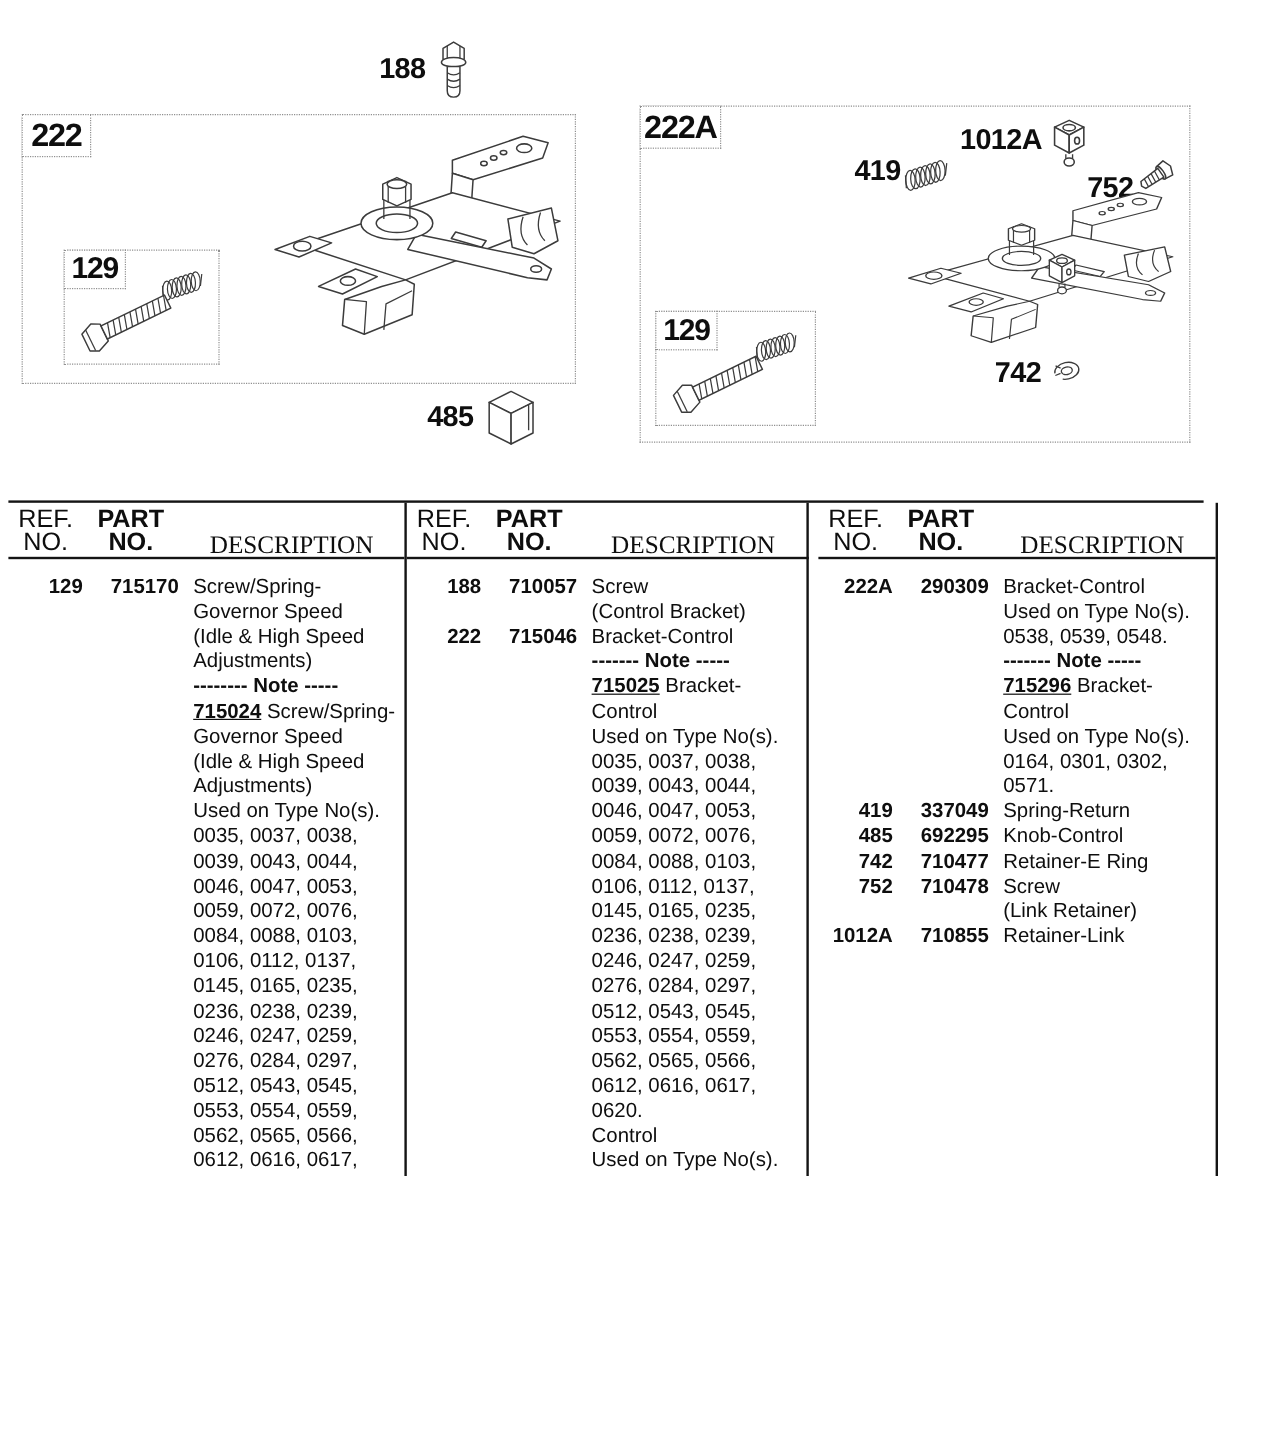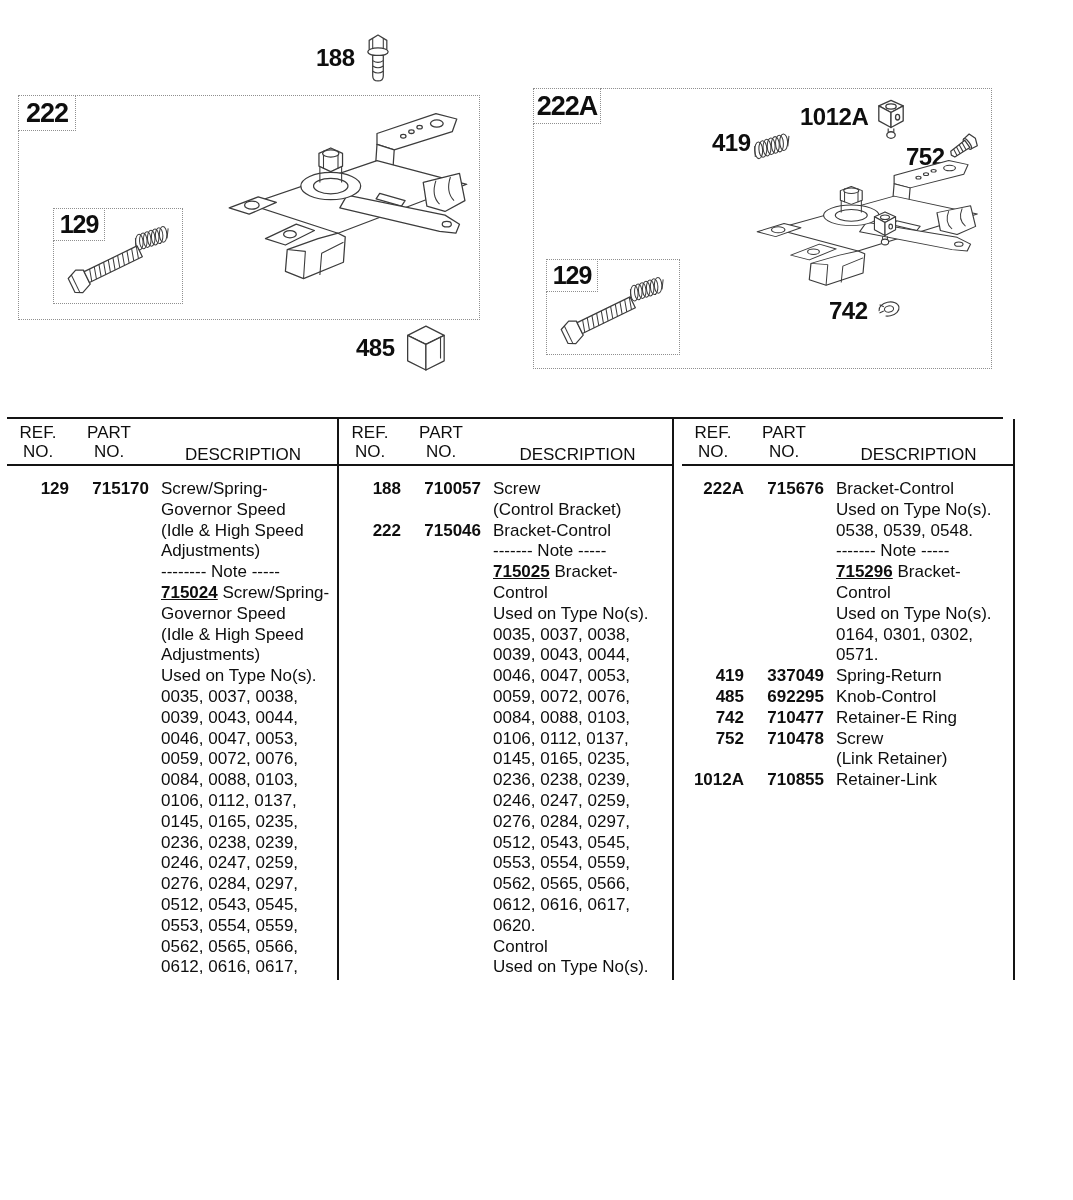--- a/index.html
+++ b/index.html
@@ -15,31 +15,31 @@
   .icon{position:absolute;}
   svg .ln{fill:#ffffff;stroke:#3c3c3c;stroke-width:1.4;stroke-linejoin:round;}
   svg .nf{fill:none;stroke:#3c3c3c;stroke-width:1.2;}
   
   .ptable{position:absolute;left:7px;top:417px;width:996px;height:783px;
           border-top:2px solid #141414;}
   .pcol{position:absolute;top:0;bottom:0;}
   .pcol.c1{left:0;width:330px;}
   .pcol.c2{left:330px;width:335px;border-left:2px solid #141414;}
   .pcol.c3{left:665px;width:331px;border-left:2px solid #141414;border-right:2px solid #141414;padding-left:8px;}
-  .phead{display:flex;height:41px;padding-top:4px;border-bottom:2px solid #141414;font-size:17px;}
+  .phead{display:flex;height:41px;padding-top:4px;border-bottom:2px solid #141414;font-size:21px;}
   .h-ref{width:62px;display:flex;flex-direction:column;text-align:center;line-height:19px;}
-  .h-part{width:80px;display:flex;flex-direction:column;text-align:center;line-height:19px;}
-  .h-desc{flex:1;text-align:center;align-self:flex-end;line-height:19px;}
+  .h-part{width:80px;display:flex;flex-direction:column;text-align:center;line-height:19px;font-weight:bold;}
+  .h-desc{flex:1;text-align:center;align-self:flex-end;line-height:19px;font-family:Liberation Serif, serif;}
   .plines{padding-top:13px;}
   .trow{display:flex;font-size:17px;line-height:20.8px;}
   .cell-ref{width:62px;text-align:right;font-weight:700;flex:none;}
   .cell-part{width:80px;text-align:right;font-weight:700;flex:none;}
   .cell-desc{flex:1;margin-left:12px;white-space:pre;}
   .cell-desc b{font-weight:700;text-decoration:underline;}
-  .cell-desc.note{font-weight:400;}
+  .cell-desc.note{font-weight:700;}
   .defs{position:absolute;width:0;height:0;overflow:hidden;}
 </style>
 </head>
 <body>
 
 <svg class="defs" aria-hidden="true">
   <defs>
     <symbol id="sym-bracket" viewBox="0 0 300 210">
       <g class="ln">
         <path d="M193,30 L258,8 L281,14 L276,28 L212,48 L193,42 Z"></path>
@@ -491,21 +491,21 @@
         </span>
         <span class="h-part">
           <span>PART</span>
           <span>NO.</span>
         </span>
         <span class="h-desc">DESCRIPTION</span>
       </div>
       <div class="plines">
           <div class="trow">
             <span class="cell-ref">222A</span>
-            <span class="cell-part">715676</span>
+            <span class="cell-part">290309</span>
             <span class="cell-desc">Bracket-Control</span>
           </div>
           <div class="trow">
             <span class="cell-ref"></span>
             <span class="cell-part"></span>
             <span class="cell-desc">Used on Type No(s).</span>
           </div>
           <div class="trow">
             <span class="cell-ref"></span>
             <span class="cell-part"></span>

